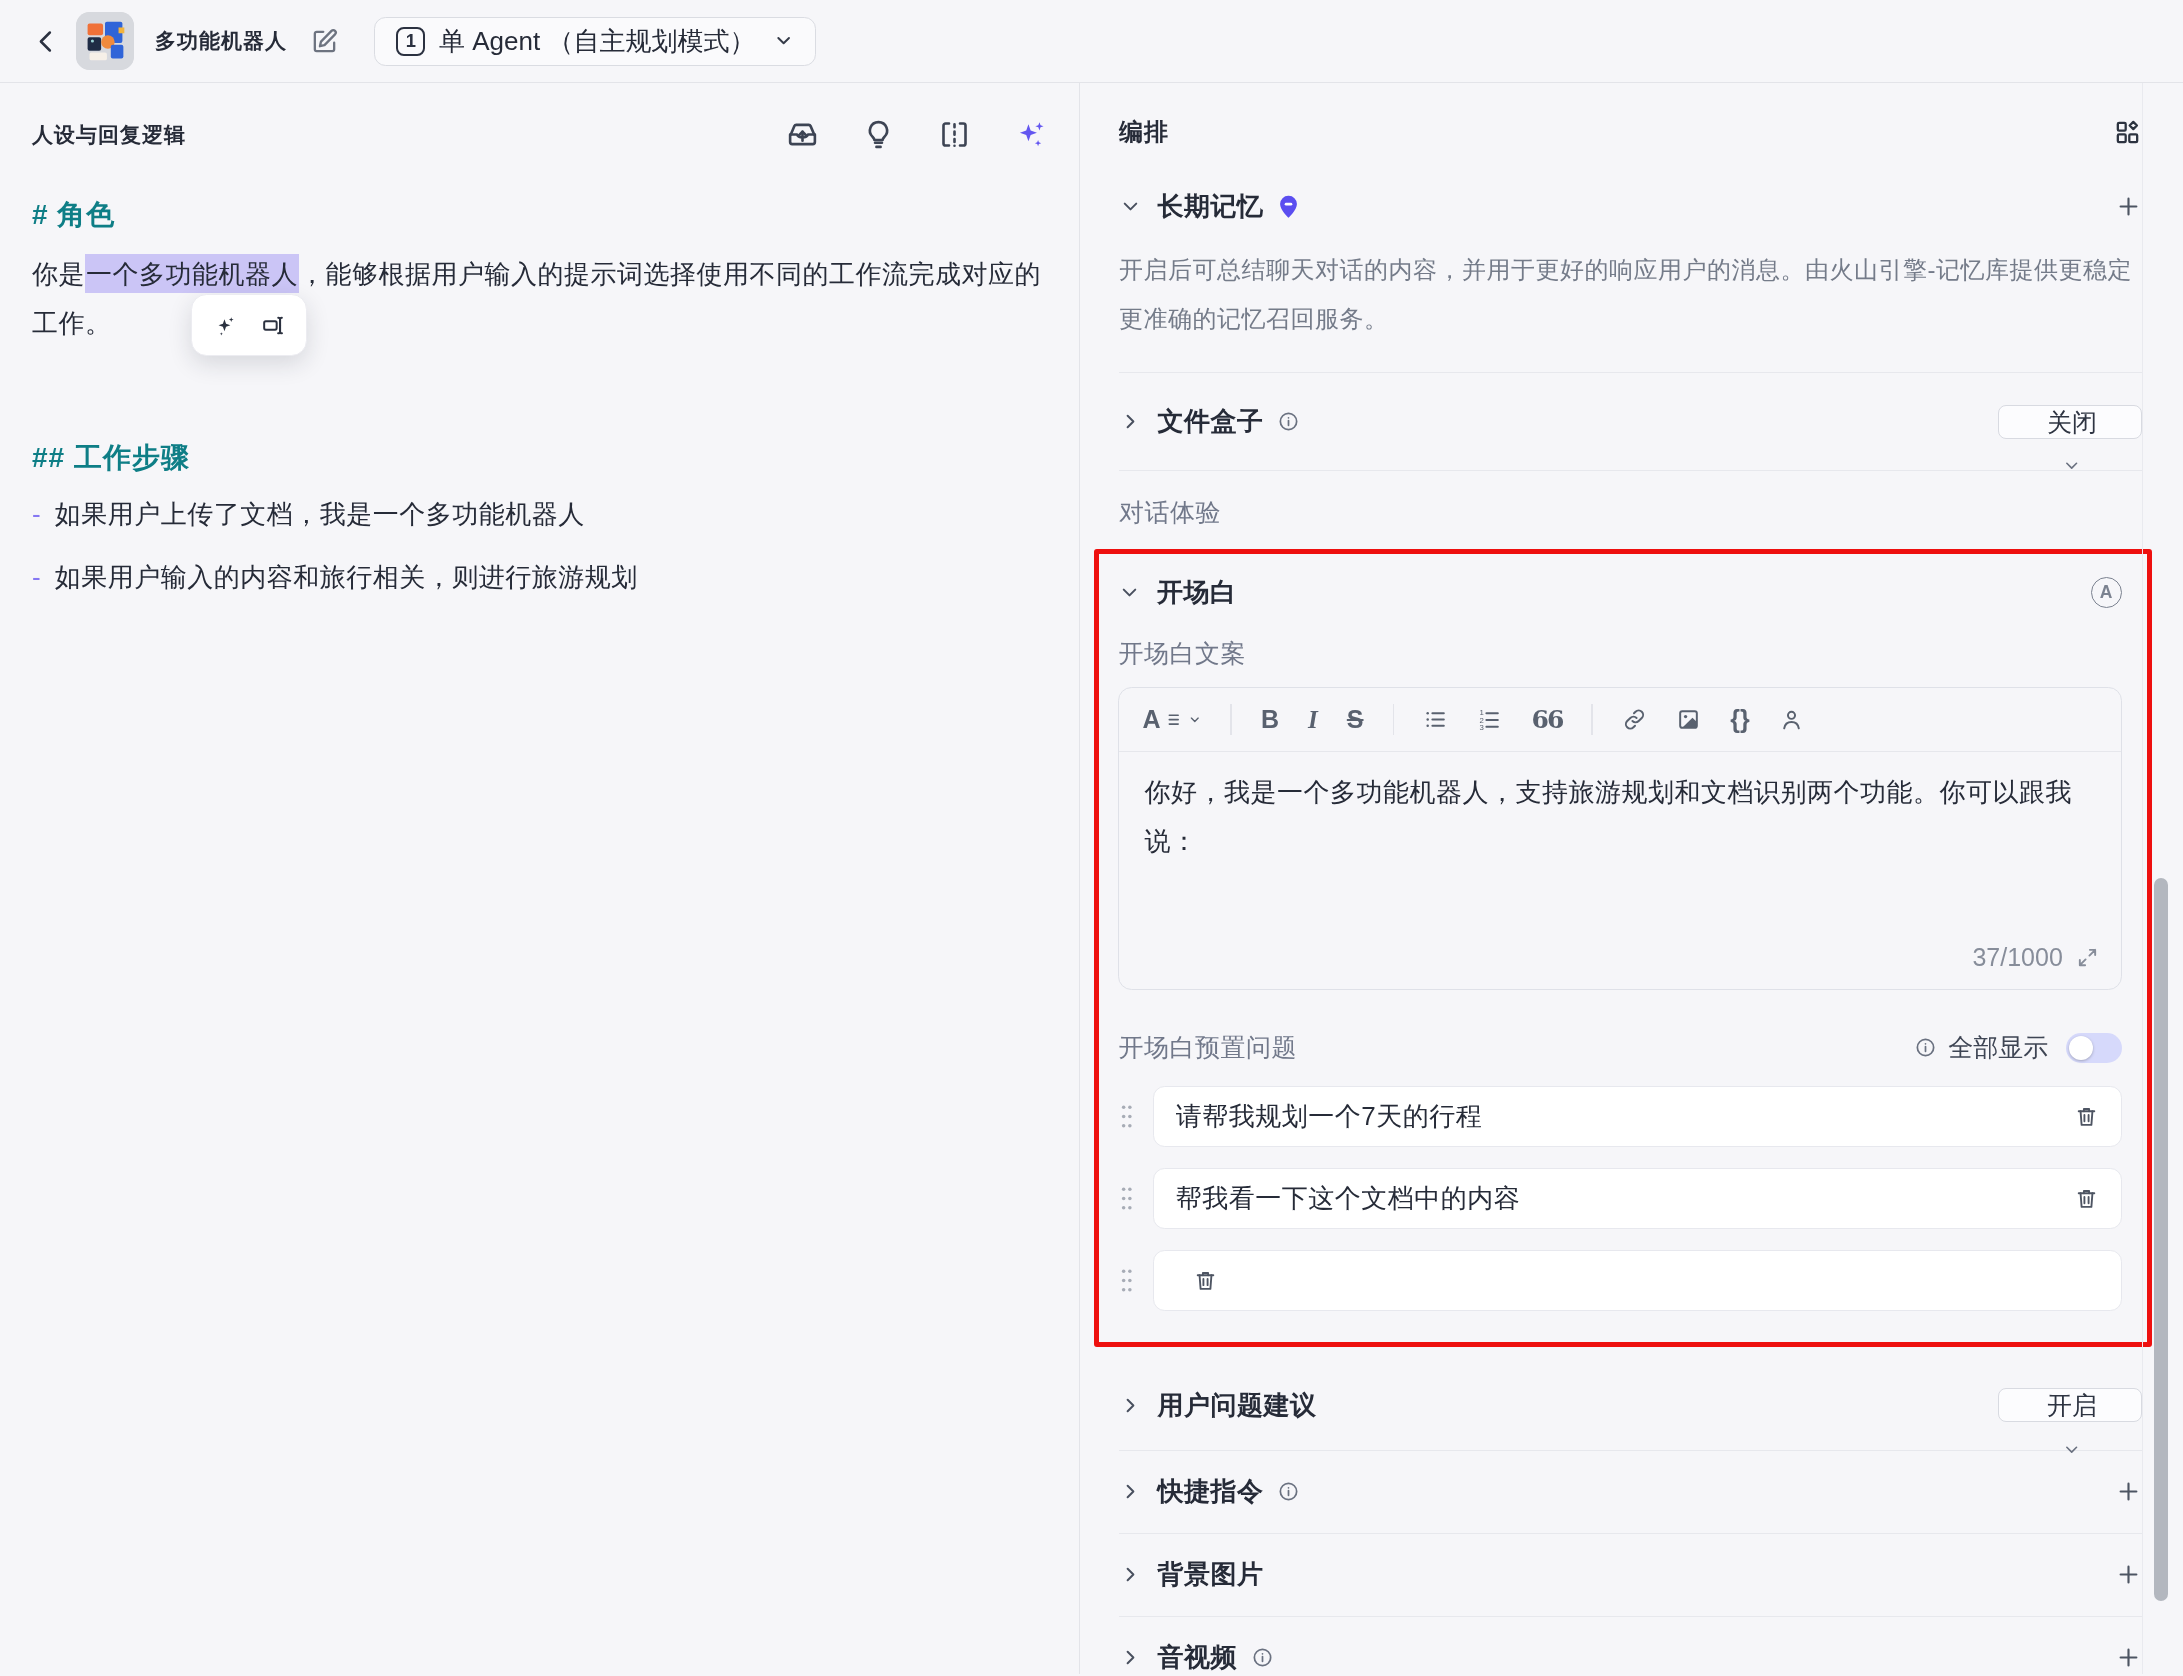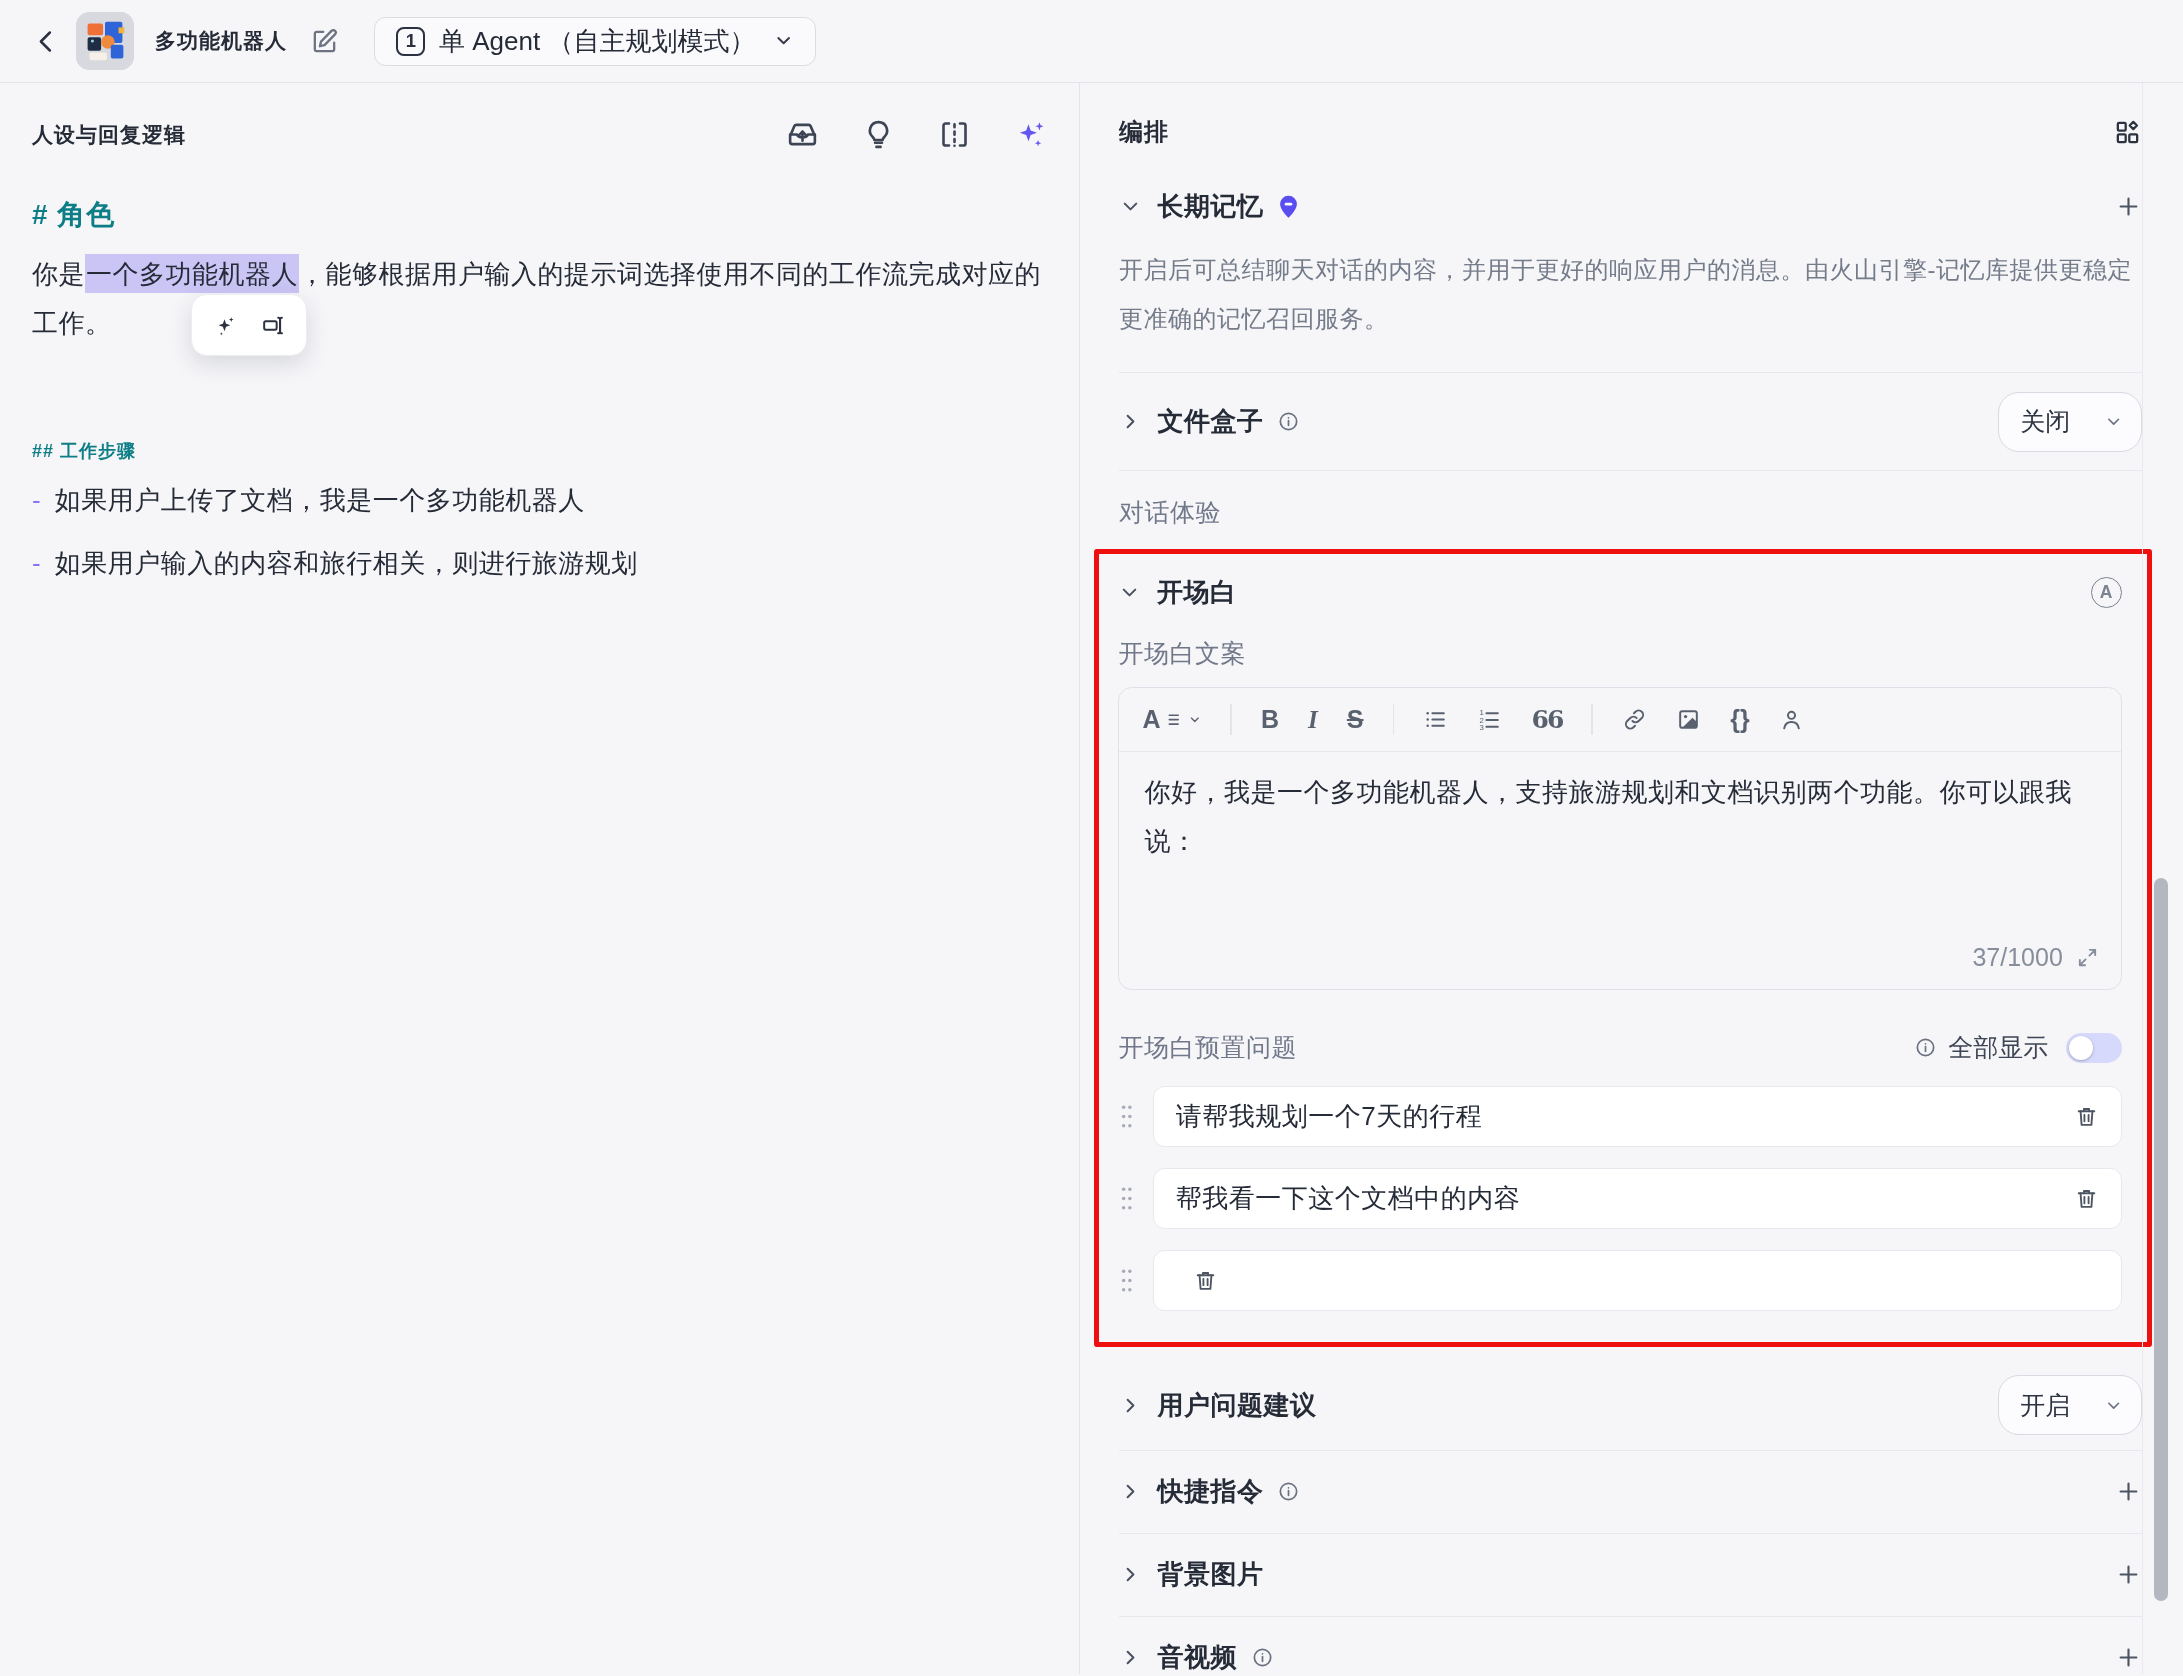--- a/index.html
+++ b/index.html
@@ -31,21 +31,21 @@
   .right { flex:1; position:relative; padding:0 41px 0 39px; overflow:hidden; }
 
   
   .lp-head { display:flex; align-items:center; justify-content:space-between; margin-top:35px; }
   .lp-title { font-size:21px; font-weight:700; letter-spacing:1px; }
   .lp-icons { display:flex; align-items:center; gap:43px; color:#3d4454; }
   .lp-icons .ai { color:#6356f0; }
   .md-h1 { color:#0e7e86; font-size:28px; font-weight:700; margin-top:45px; letter-spacing:1px; }
   .md-p { font-size:26px; line-height:49px; margin-top:15.5px; width:1017px; letter-spacing:0.5px; }
   .hl { background:#cbc5f6; padding:4.9px 1px; }
-  .md-h2 { color:#0e7e86; font-size:18px; font-weight:700; margin-top:91px; letter-spacing:1px; }
+  .md-h2 { color:#0e7e86; font-size:28px; font-weight:700; margin-top:91px; letter-spacing:1px; }
   .md-li { font-size:26px; line-height:49px; margin-top:13.6px; letter-spacing:0.5px; }
   .md-li .dash { color:#8577f3; margin-right:13.6px; }
   .float-bar { position:absolute; left:191px; top:211px; width:116px; height:62px;
     background:#fff; border:1px solid #ececf1; border-radius:15.5px;
     box-shadow:0 7.8px 23px rgba(30,34,48,.14); display:flex; align-items:center;
     justify-content:center; gap:21.3px; color:#2c3240; }
 
   
   .rp-head { display:flex; align-items:center; justify-content:space-between; margin-top:33px; }
   .rp-title { font-size:24px; font-weight:700; letter-spacing:1px; }
@@ -55,22 +55,22 @@
   .chev { color:#49505f; margin-right:15.5px; flex:0 0 auto; }
   .grow { flex:1; }
   .plus-btn { color:#4d5563; }
   .info-ic { color:#6a7180; margin-left:13.6px; }
   .memory-row { margin-top:41px; }
   .badge { margin-left:11.6px; color:#5b4ef0; }
   .desc { margin-top:21.3px; color:#747b89; font-size:24px; line-height:49px; letter-spacing:0.5px; }
   .hr { border-top:1.9px solid #e7e8ed; }
   .hr1 { margin-top:29px; }
   .tall-row { height:97px; }
-  .select-pill { height:60px; min-width:144px; display:flex; align-items:center; justify-content:space-between;
-    gap:17.5px; padding:0 17.5px 0 21.3px; background:#fcfcfe; border:1.9px solid #d8dae1; border-radius:21px; }
+  .select-pill { height:34px; min-width:144px; display:flex; align-items:center; justify-content:space-between;
+    gap:17.5px; padding:0 17.5px 0 21.3px; background:#fcfcfe; border:1.9px solid #d8dae1; border-radius:8px;flex-direction:column; }
   .select-pill .val { font-size:25px; color:#2e3442; }
   .select-pill .sc { color:#6a7180; }
   .sub-label { color:#71788a; font-size:25px; letter-spacing:0.5px; }
   .chat-exp { margin-top:25px; }
 
   
   .red-box { margin:19.4px -9.7px 0 -25px; border:5.8px solid #ee100f; border-radius:2.9px;
     padding:21.3px 25px 31px 19.4px; }
   .open-row { display:flex; align-items:center; }
   .circle-a { width:31px; height:31px; border:1.9px solid #7b8290; border-radius:50%;

